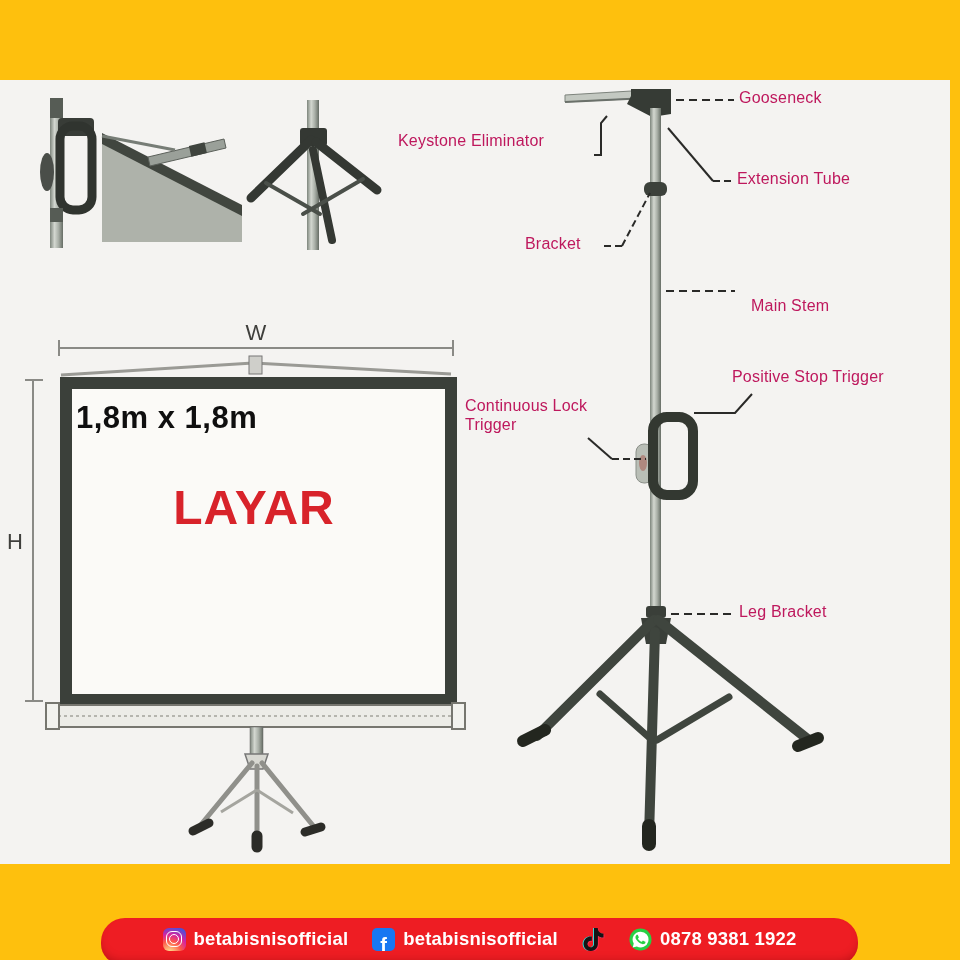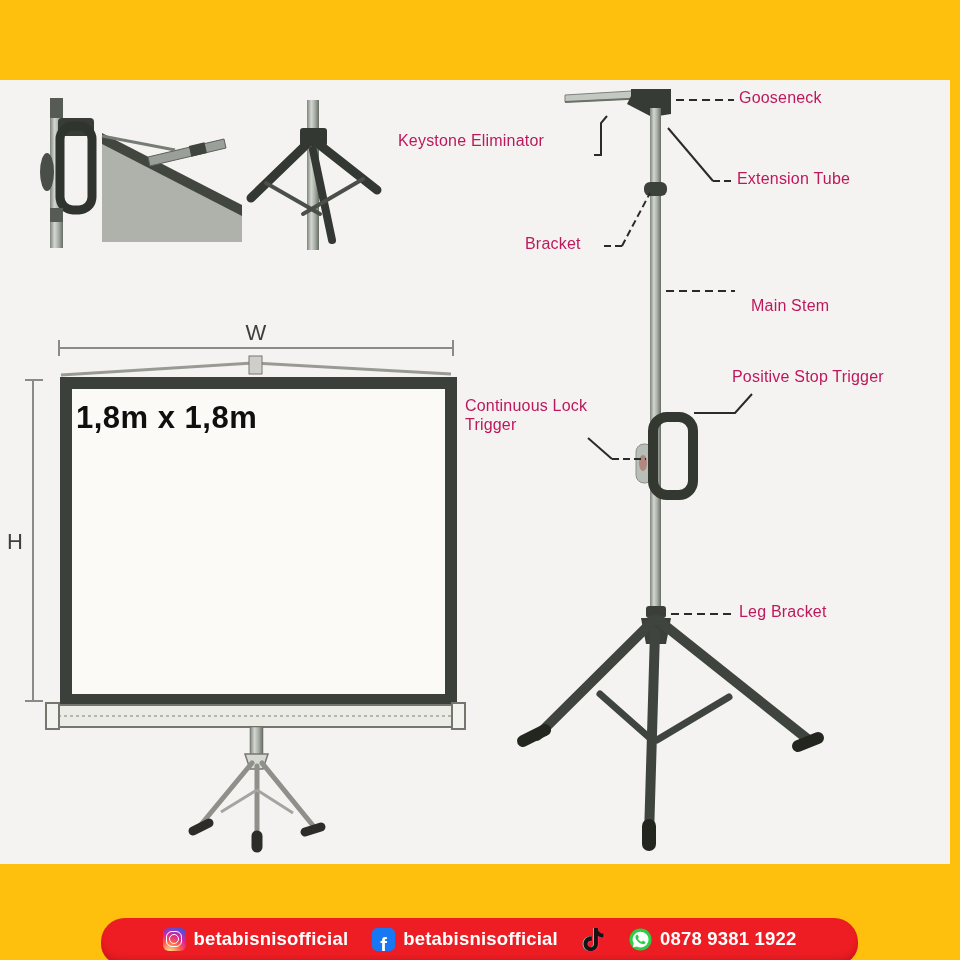--- a/index.html
+++ b/index.html
@@ -189,20 +189,21 @@
       <line x1="671" y1="614" x2="735" y2="614" stroke-dasharray="8 5"></line>
     </g>
   </g>
 </svg>
 
 <div class="dim-lbl" style="left:236px; top:320px; width:40px;">W</div>
 <div class="dim-lbl" style="left:3px; top:529px; width:24px;">H</div>
 
 <div class="size-text">1,8m x 1,8m</div>
 <div class="screen-title">
+  <div>LAYAR</div>
 </div>
 
 <div class="lbl" style="left:739px; top:88px;">Gooseneck</div>
 <div class="lbl" style="left:398px; top:131px;text-align:center;">Keystone Eliminator</div>
 <div class="lbl" style="left:737px; top:169px;">Extension Tube</div>
 <div class="lbl" style="left:525px; top:234px;">Bracket</div>
 <div class="lbl" style="left:739px; top:296px;margin-left:12px;">Main Stem</div>
 <div class="lbl" style="left:732px; top:367px;">Positive Stop Trigger</div>
 <div class="lbl wrap" style="left:465px; top:390px; width:178px;">Continuous Lock Trigger</div>
 <div class="lbl" style="left:739px; top:602px;">Leg Bracket</div>

